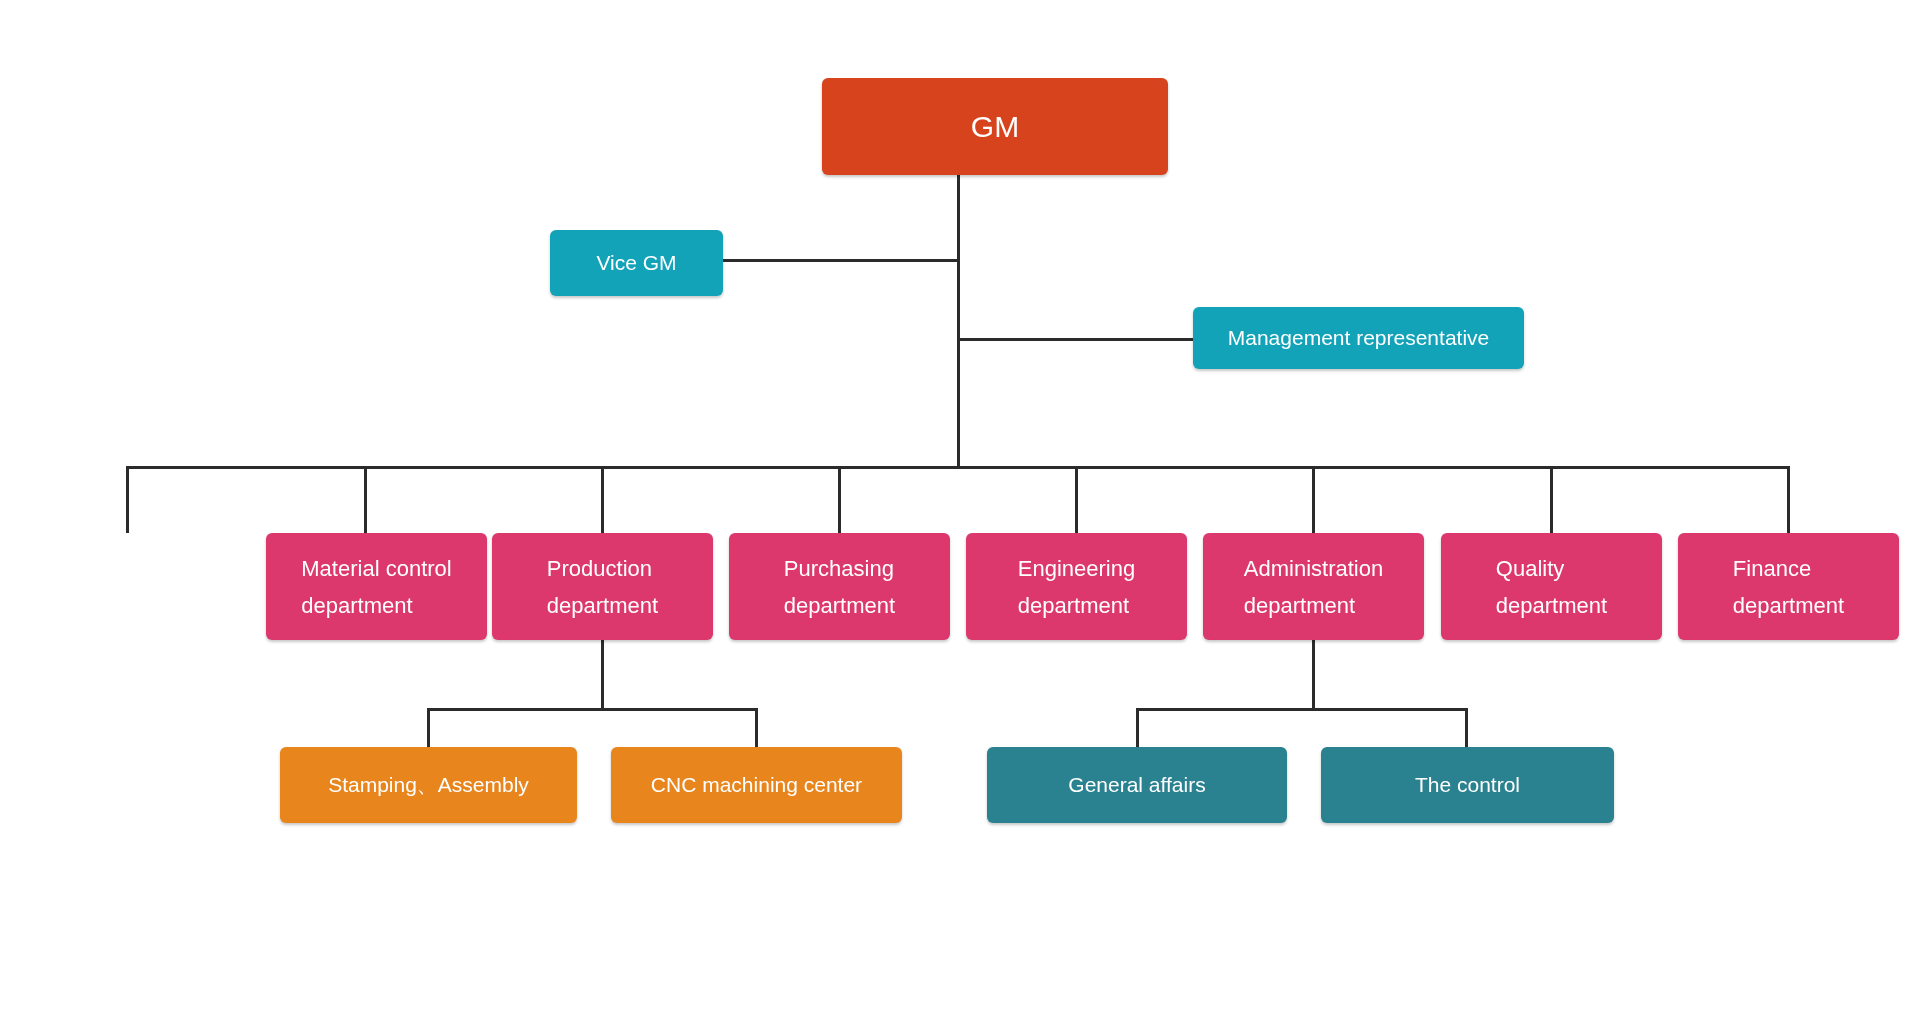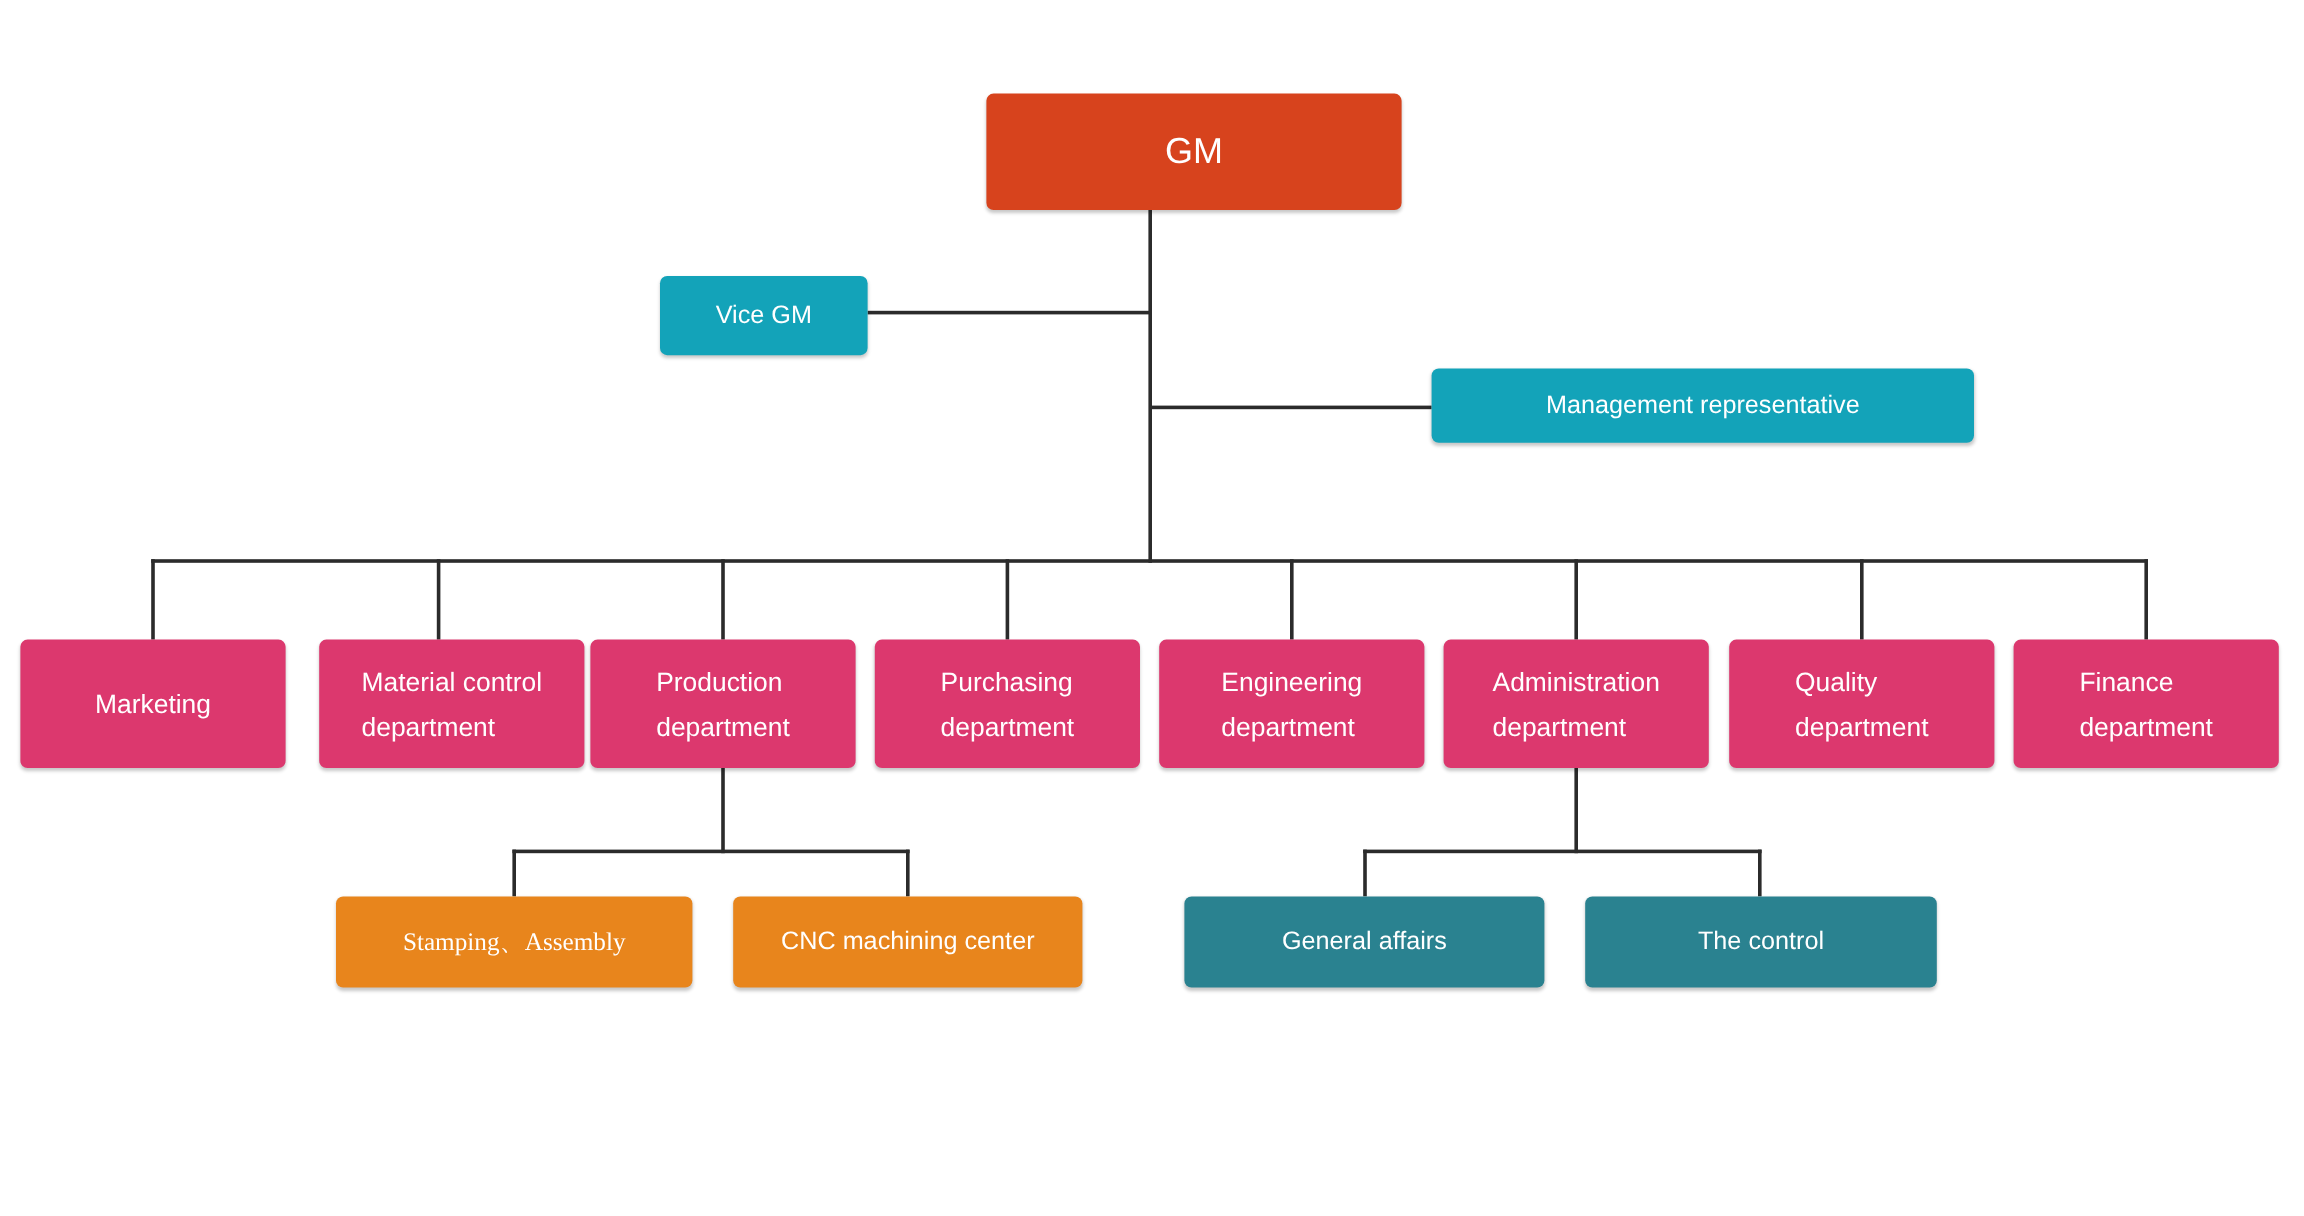--- a/index.html
+++ b/index.html
@@ -22,25 +22,25 @@
     border-radius:6px;
     box-shadow:0 2px 3px rgba(0,0,0,0.22);
     box-sizing:border-box;
   }
   .node .label{text-align:left;}
   .node .ln{display:block;font-size:22px;line-height:37px;white-space:nowrap;}
   .single{font-size:21px;white-space:nowrap;}
   
   .n-gm{left:787px;top:78px;width:346px;height:97px;background:var(--gm,#d7431d);font-size:30px;margin-left:35px;}
   .n-vice{left:550px;top:230px;width:173px;height:66px;background:var(--teal,#13a3b9);}
-  .n-mgmt{left:1193px;top:307px;width:452px;height:62px;background:var(--teal,#13a3b9);}
+  .n-mgmt{left:1193px;top:307px;width:331px;height:62px;background:var(--teal,#13a3b9);}
   .dept{top:533px;width:221px;height:107px;background:var(--pink,#dc386e);}
   .d0{left:17px}.d1{left:266px}.d2{left:492px}.d3{left:729px}
   .d4{left:966px}.d5{left:1203px}.d6{left:1441px}.d7{left:1678px}
-  .n-stamping{left:280px;top:747px;width:297px;height:76px;background:var(--orange,#e8851c);font-family:Liberation Serif, serif;}
+  .n-stamping{left:280px;top:747px;width:297px;height:76px;background:var(--orange,#e8851c);}
   .n-cnc{left:611px;top:747px;width:291px;height:76px;background:var(--orange,#e8851c);}
   .n-general{left:987px;top:747px;width:300px;height:76px;background:var(--dark-teal,#2a8290);}
   .n-personne{left:1321px;top:747px;width:293px;height:76px;background:var(--dark-teal,#2a8290);}
 </style>
 </head>
 <body>
 
 <div class="canvas">
 
   <div class="line v" style="left:957px;top:175px;height:294px"></div>
@@ -69,26 +69,20 @@
   <div class="node n-gm">
     <span>GM</span>
   </div>
   <div class="node n-vice">
     <span class="single">Vice GM</span>
   </div>
   <div class="node n-mgmt">
     <span class="single">Management representative</span>
   </div>
 
-  <div class="node dept d0">
-    <div class="label">
-      <span class="ln">Marketing</span>
-      <span class="ln"></span>
-    </div>
-  </div>
   <div class="node dept d1">
     <div class="label">
       <span class="ln">Material control</span>
       <span class="ln">department</span>
     </div>
   </div>
   <div class="node dept d2">
     <div class="label">
       <span class="ln">Production</span>
       <span class="ln">department</span>

